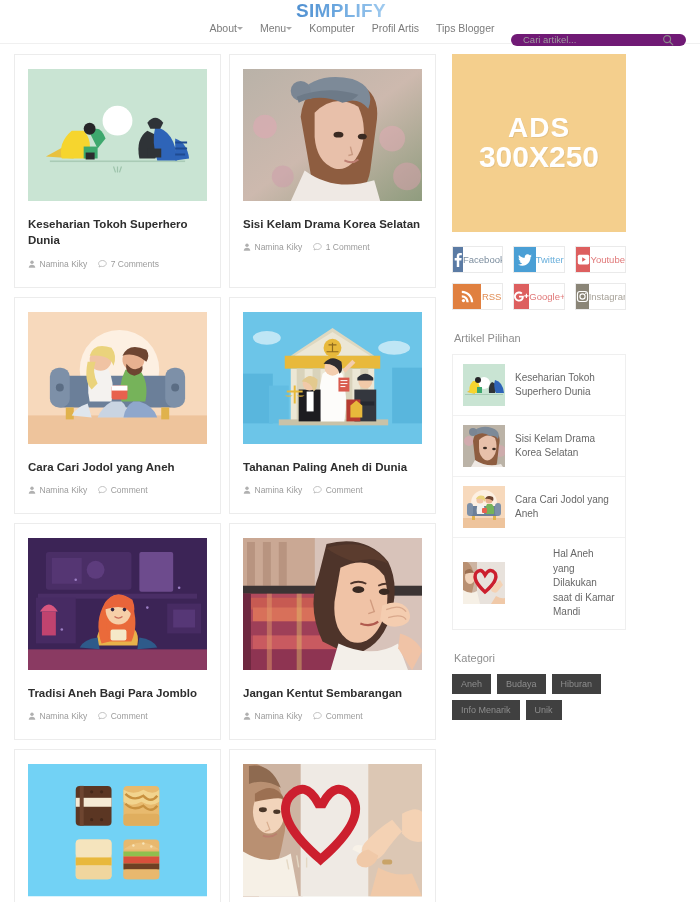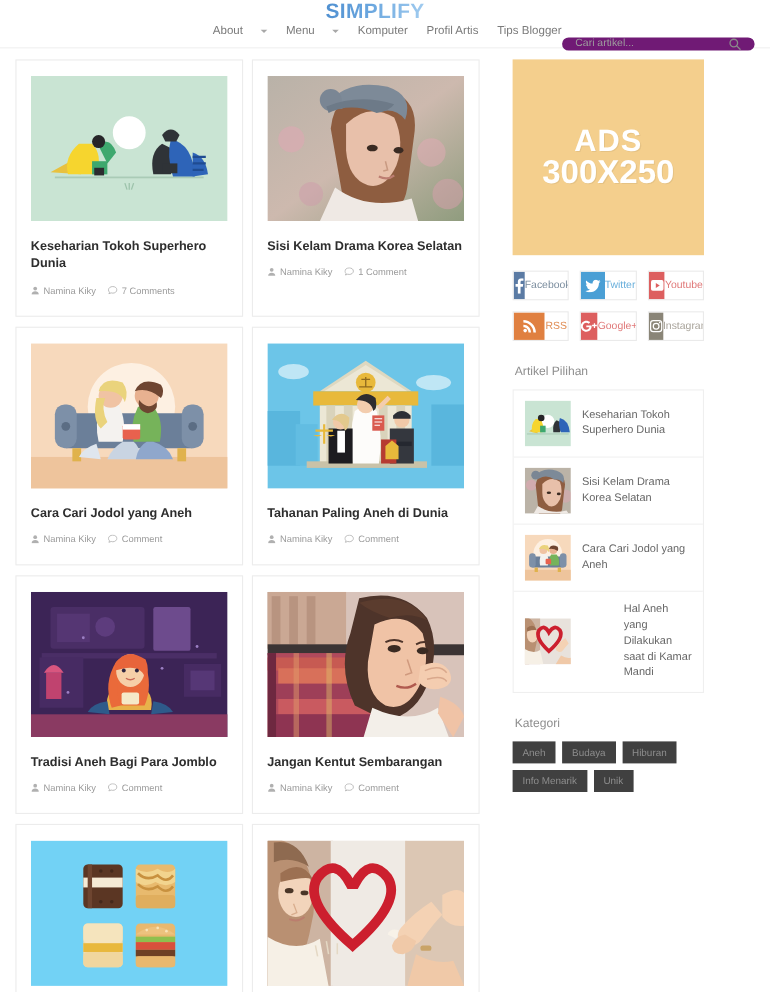--- a/index.html
+++ b/index.html
@@ -30,21 +30,21 @@
     background-clip: text;
     color: transparent;
     margin-right: 22px;
     white-space: nowrap;
   }
   .nav-links { display: flex; align-items: center; gap: 17px; }
   .nav-link {
     font-size: 10.5px;
     color: #7b7b7b;
     white-space: nowrap;
-    display: flex; align-items: center; gap: 16px;
+    display: flex; align-items: center; gap: 0;
     cursor: pointer;
   }
   .caret {
     width: 0; height: 0;
     border-left: 3px solid transparent;
     border-right: 3px solid transparent;
     border-top: 3.5px solid #a8a8a8;
     display: inline-block;
   }
   .search-wrap {
@@ -95,21 +95,21 @@
     color: #2e2e2e; line-height: 1.42;
     margin: 14px 0 10px 0;
   }
   .card-meta {
     display: flex; align-items: center; gap: 11px;
     font-size: 8.5px; color: #9b9b9b; text-align: center;
   }
   .meta-item { display: flex; align-items: center; gap: 3.5px; }
 
   
-  .sidebar { width: 174px; margin-left: 14px; }
+  .sidebar { width: 174px; }
   .ads-banner {
     width: 100%; height: 178px;
     background: #f4cf8d;
     display: flex; flex-direction: column;
     align-items: center; justify-content: center;
     color: #fff;
   }
   .ads-line1 {
     font-size: 28px; font-weight: bold; letter-spacing: 1px;
     text-shadow: 1px 1px 0 rgba(0,0,0,.06);

